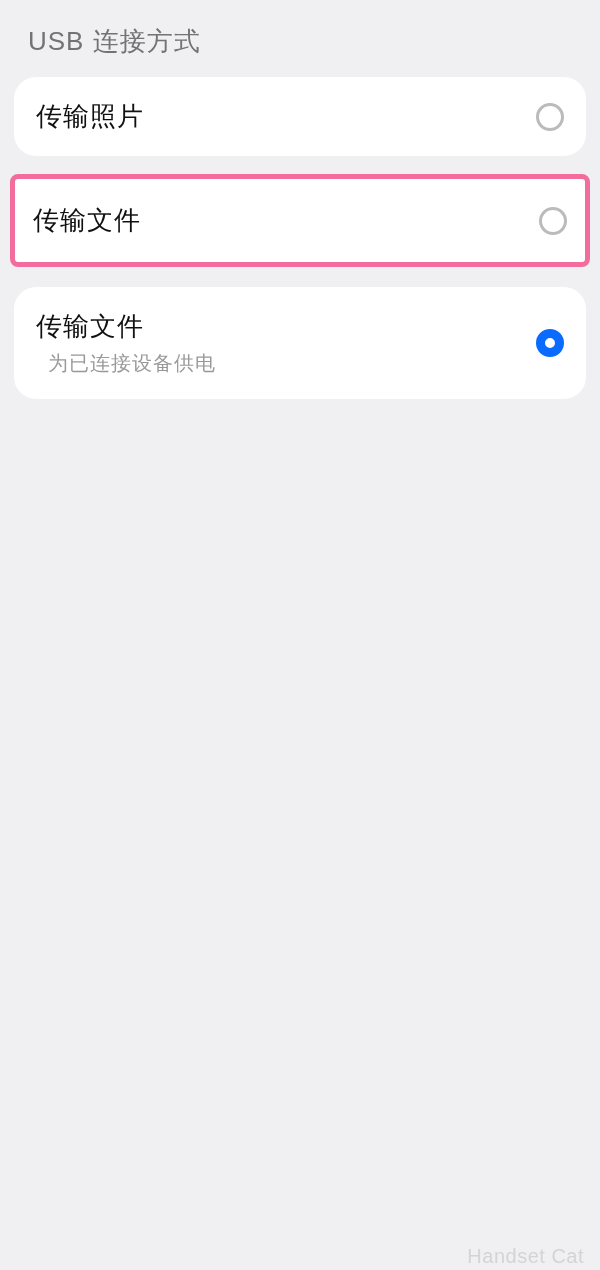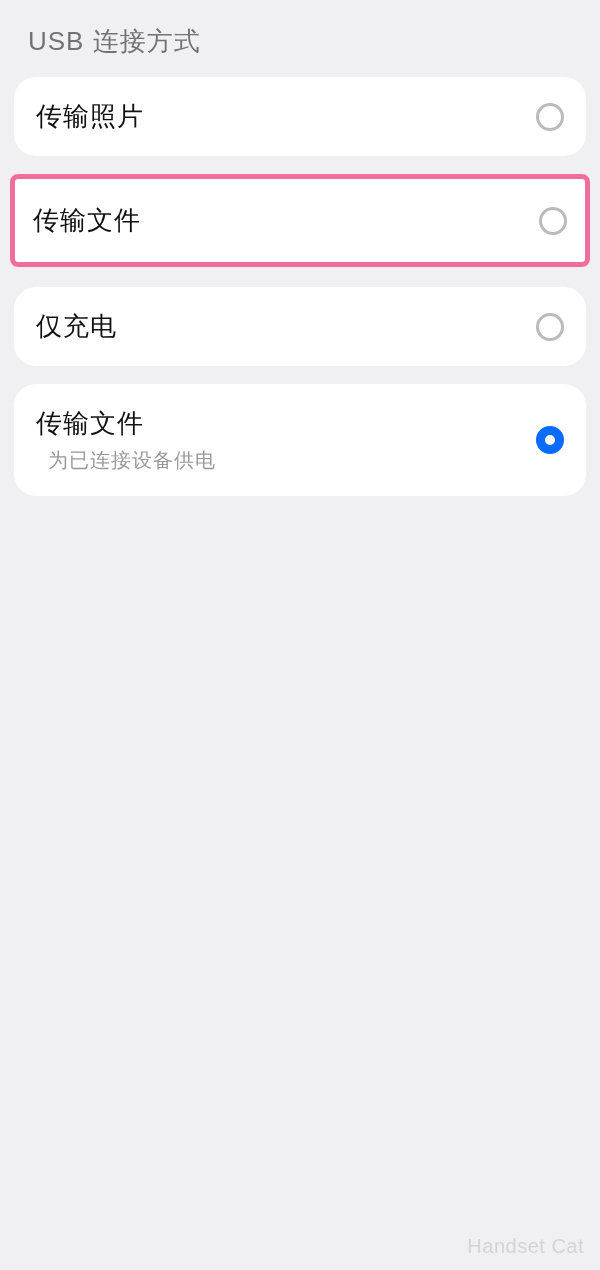--- a/index.html
+++ b/index.html
@@ -68,21 +68,21 @@
       border-radius: 50%;
       flex-shrink: 0;
       position: relative;
     }
     .radio.selected {
       border-color: #0a6bff;
       border-width: 9px;
     }
     .watermark {
       position: absolute;
-      bottom: 12px;
+      bottom: 2px;
       right: 16px;
       font-family: Arial, sans-serif;
       font-size: 20px;
       color: rgba(200,200,200,0.7);
       letter-spacing: 0.5px;
     }
   </style>
 </head>
 <body>
 
@@ -97,26 +97,20 @@
     <div class="radio"></div>
   </div>
 
   <div class="option highlight">
     <div class="option-text">
       <div class="option-label">传输文件</div>
     </div>
     <div class="radio"></div>
   </div>
 
-  <div class="option">
-    <div class="option-text">
-      <div class="option-label">仅充电</div>
-    </div>
-    <div class="radio"></div>
-  </div>
 
   <div class="option">
     <div class="option-text">
       <div class="option-label">传输文件</div>
       <div class="option-sub">为已连接设备供电</div>
     </div>
     <div class="radio selected"></div>
   </div>
 
 

